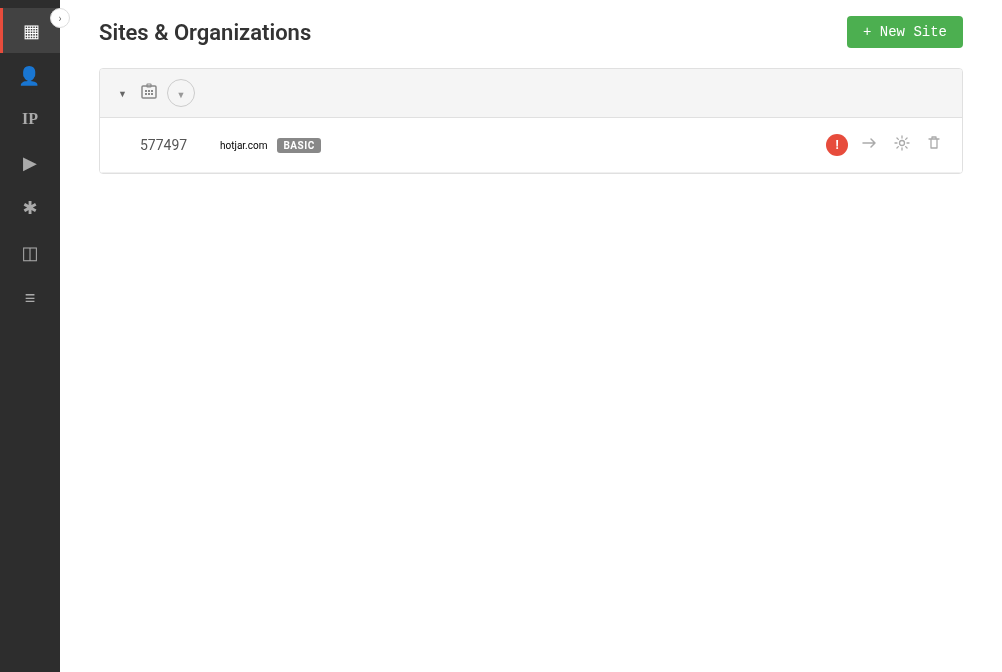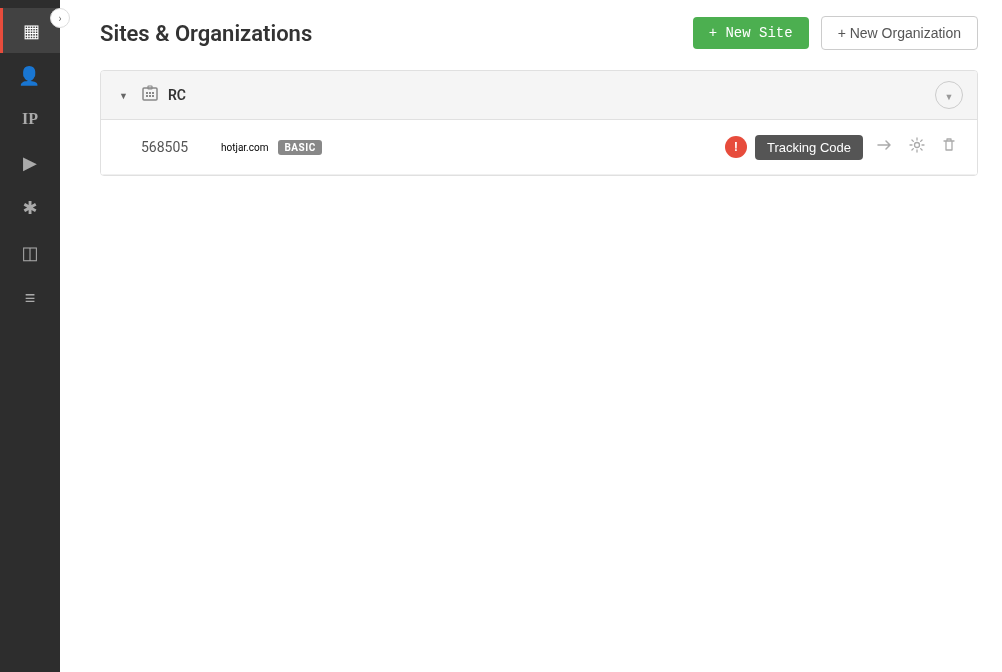--- a/index.html
+++ b/index.html
@@ -45,24 +45,23 @@
     }
     .sidebar-item.active {
       color: #fff;
       background: rgba(255,255,255,0.1);
       border-left: 3px solid #e74c3c;
     }
 
     
     .main {
       flex: 1;
-      padding: 16px 24px;
+      padding: 16px 39px;
       overflow-y: auto;
       background: #fff;
-      margin-left: 16px;
     }
 
     
     .header {
       display: flex;
       align-items: center;
       margin-bottom: 20px;
       gap: 12px;
     }
     .page-title {
@@ -260,21 +259,20 @@
   <div class="sidebar-item">
     <span>≡</span>
   </div>
 </div>
 
 <div class="main">
 
   <div class="header">
     <h1 class="page-title">Sites &amp; Organizations</h1>
     <button class="btn-new-site">+ New Site</button>
-    <button class="btn-new-org">+ New Organization</button>
   </div>
 
 
   <div class="org-container">
 
     <div class="org-header">
       <button class="org-toggle-btn">
         <span class="chevron-down"></span>
       </button>
       <span class="org-icon">
@@ -283,33 +281,31 @@
           <rect x="1" y="3" width="14" height="12" rx="1" stroke="#888" stroke-width="1.5" fill="none"></rect>
           <rect x="4" y="7" width="2" height="2" fill="#888"></rect>
           <rect x="7" y="7" width="2" height="2" fill="#888"></rect>
           <rect x="10" y="7" width="2" height="2" fill="#888"></rect>
           <rect x="4" y="10" width="2" height="2" fill="#888"></rect>
           <rect x="7" y="10" width="2" height="2" fill="#888"></rect>
           <rect x="10" y="10" width="2" height="2" fill="#888"></rect>
           <rect x="6" y="1" width="4" height="3" rx="0.5" stroke="#888" stroke-width="1.2" fill="none"></rect>
         </svg>
       </span>
-      <span class="org-name">RC</span>
       <button class="org-dropdown-btn">
         <span class="chevron-down"></span>
       </button>
     </div>
 
     <div class="site-row">
-      <span class="site-id">568505</span>
+      <span class="site-id">577497</span>
       <span class="site-domain">hotjar.com</span>
       <span class="badge-basic">BASIC</span>
       <div class="site-actions">
         <div class="warning-icon">!</div>
-        <button class="btn-tracking-code">Tracking Code</button>
         <button class="action-icon-btn">
           <span>
             <svg width="18" height="18" viewBox="0 0 18 18" fill="none">
               <path d="M3 9h12M11 5l4 4-4 4" stroke="#aaa" stroke-width="1.5" stroke-linecap="round" stroke-linejoin="round"></path>
             </svg>
           </span>
         </button>
         <button class="action-icon-btn">
           <span>
             <svg width="16" height="16" viewBox="0 0 16 16" fill="none">

